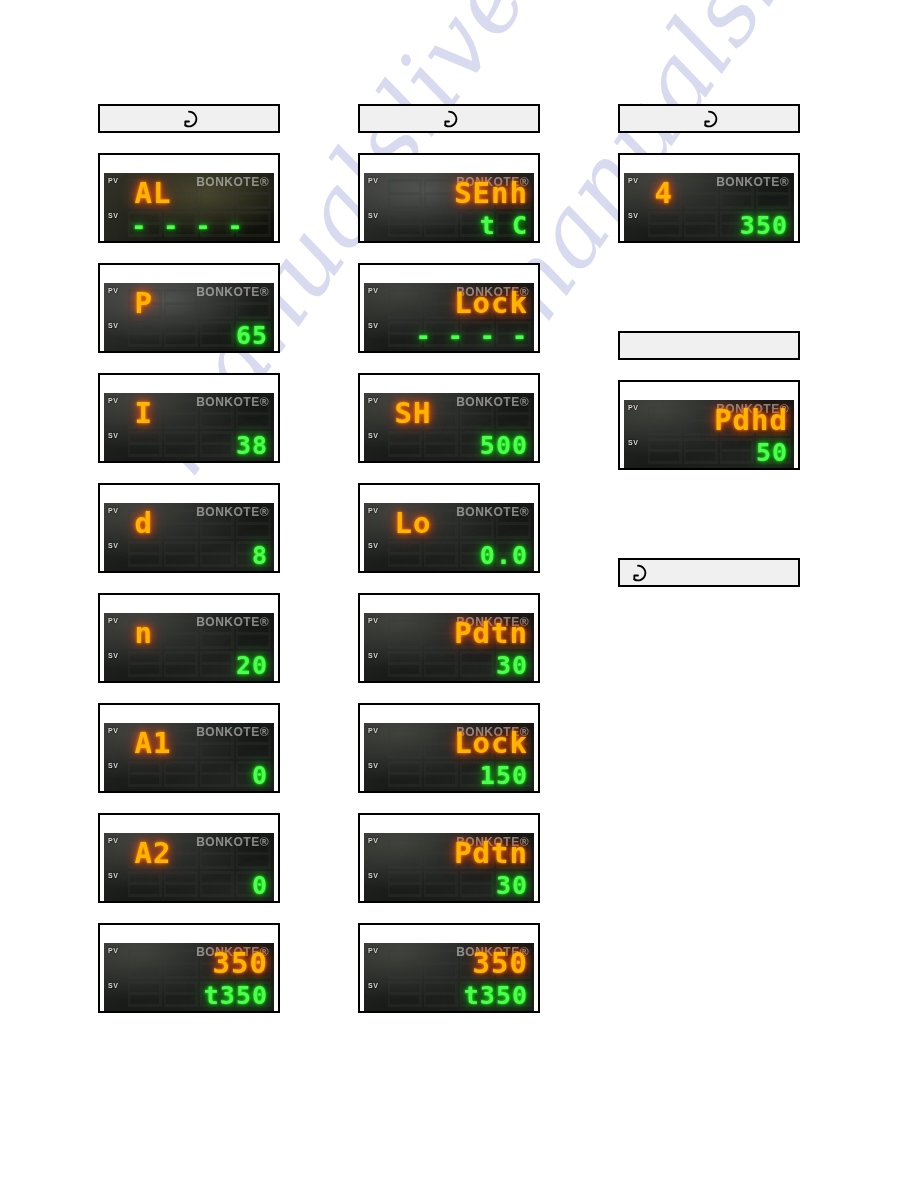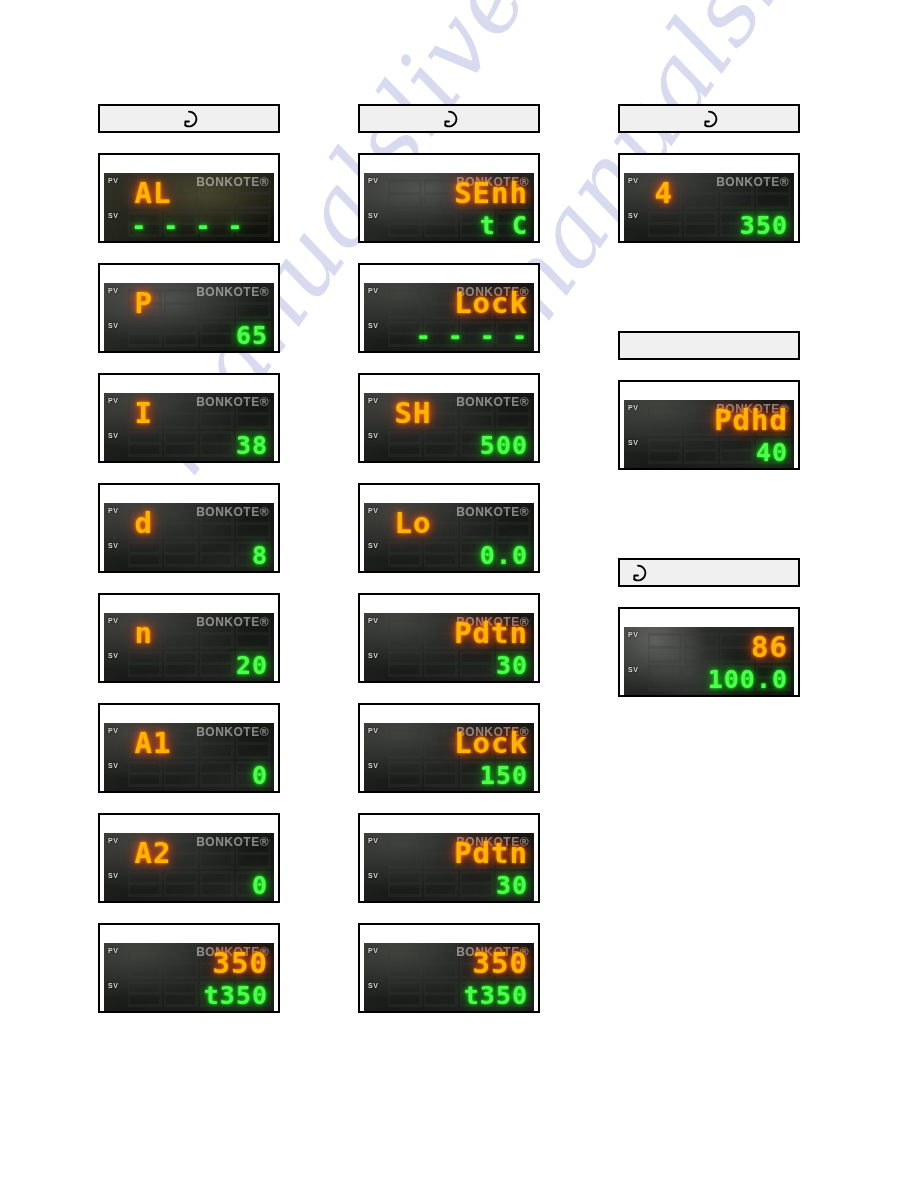--- a/index.html
+++ b/index.html
@@ -693,54 +693,31 @@
           <div class="ghost row-sv">
               <span></span>
               <span></span>
               <span></span>
               <span></span>
             </div>
           <div class="brandmark">BONKOTE®</div>
           <div class="tag pv">PV</div>
           <div class="tag sv">SV</div>
           <div class="row pv">Pdhd</div>
-          <div class="row sv">40</div>
+          <div class="row sv">50</div>
         </div>
       </div>
     </div>
 
     <div class="gap-xl"></div>
 
     <div class="hdr left">
       <svg class="arrow-ic" viewBox="0 0 24 24">
         <path d="M12 3.2 A8.8 8.8 0 1 1 7.6 19.6" fill="none" stroke="#000" stroke-width="2.2" stroke-linecap="round"></path>
         <path d="M7.6 19.6 l0 -4.6 l4.4 0" fill="none" stroke="#000" stroke-width="2.2" stroke-linejoin="round" stroke-linecap="round"></path>
       </svg>
     </div>
     <div class="gap-s"></div>
 
-    <div class="panel">
-      <div class="caption-strip"></div>
-      <div class="display-wrap">
-        <div class="lcd speckle wide">
-          <div class="ghost row-pv">
-              <span></span>
-              <span></span>
-              <span></span>
-              <span></span>
-            </div>
-          <div class="ghost row-sv">
-              <span></span>
-              <span></span>
-              <span></span>
-              <span></span>
-            </div>
-          <div class="tag pv">PV</div>
-          <div class="tag sv">SV</div>
-          <div class="row pv">86</div>
-          <div class="row sv">100.0</div>
-        </div>
-      </div>
-    </div>
 
   </div>
 
 </div>
 
 </body></html>

